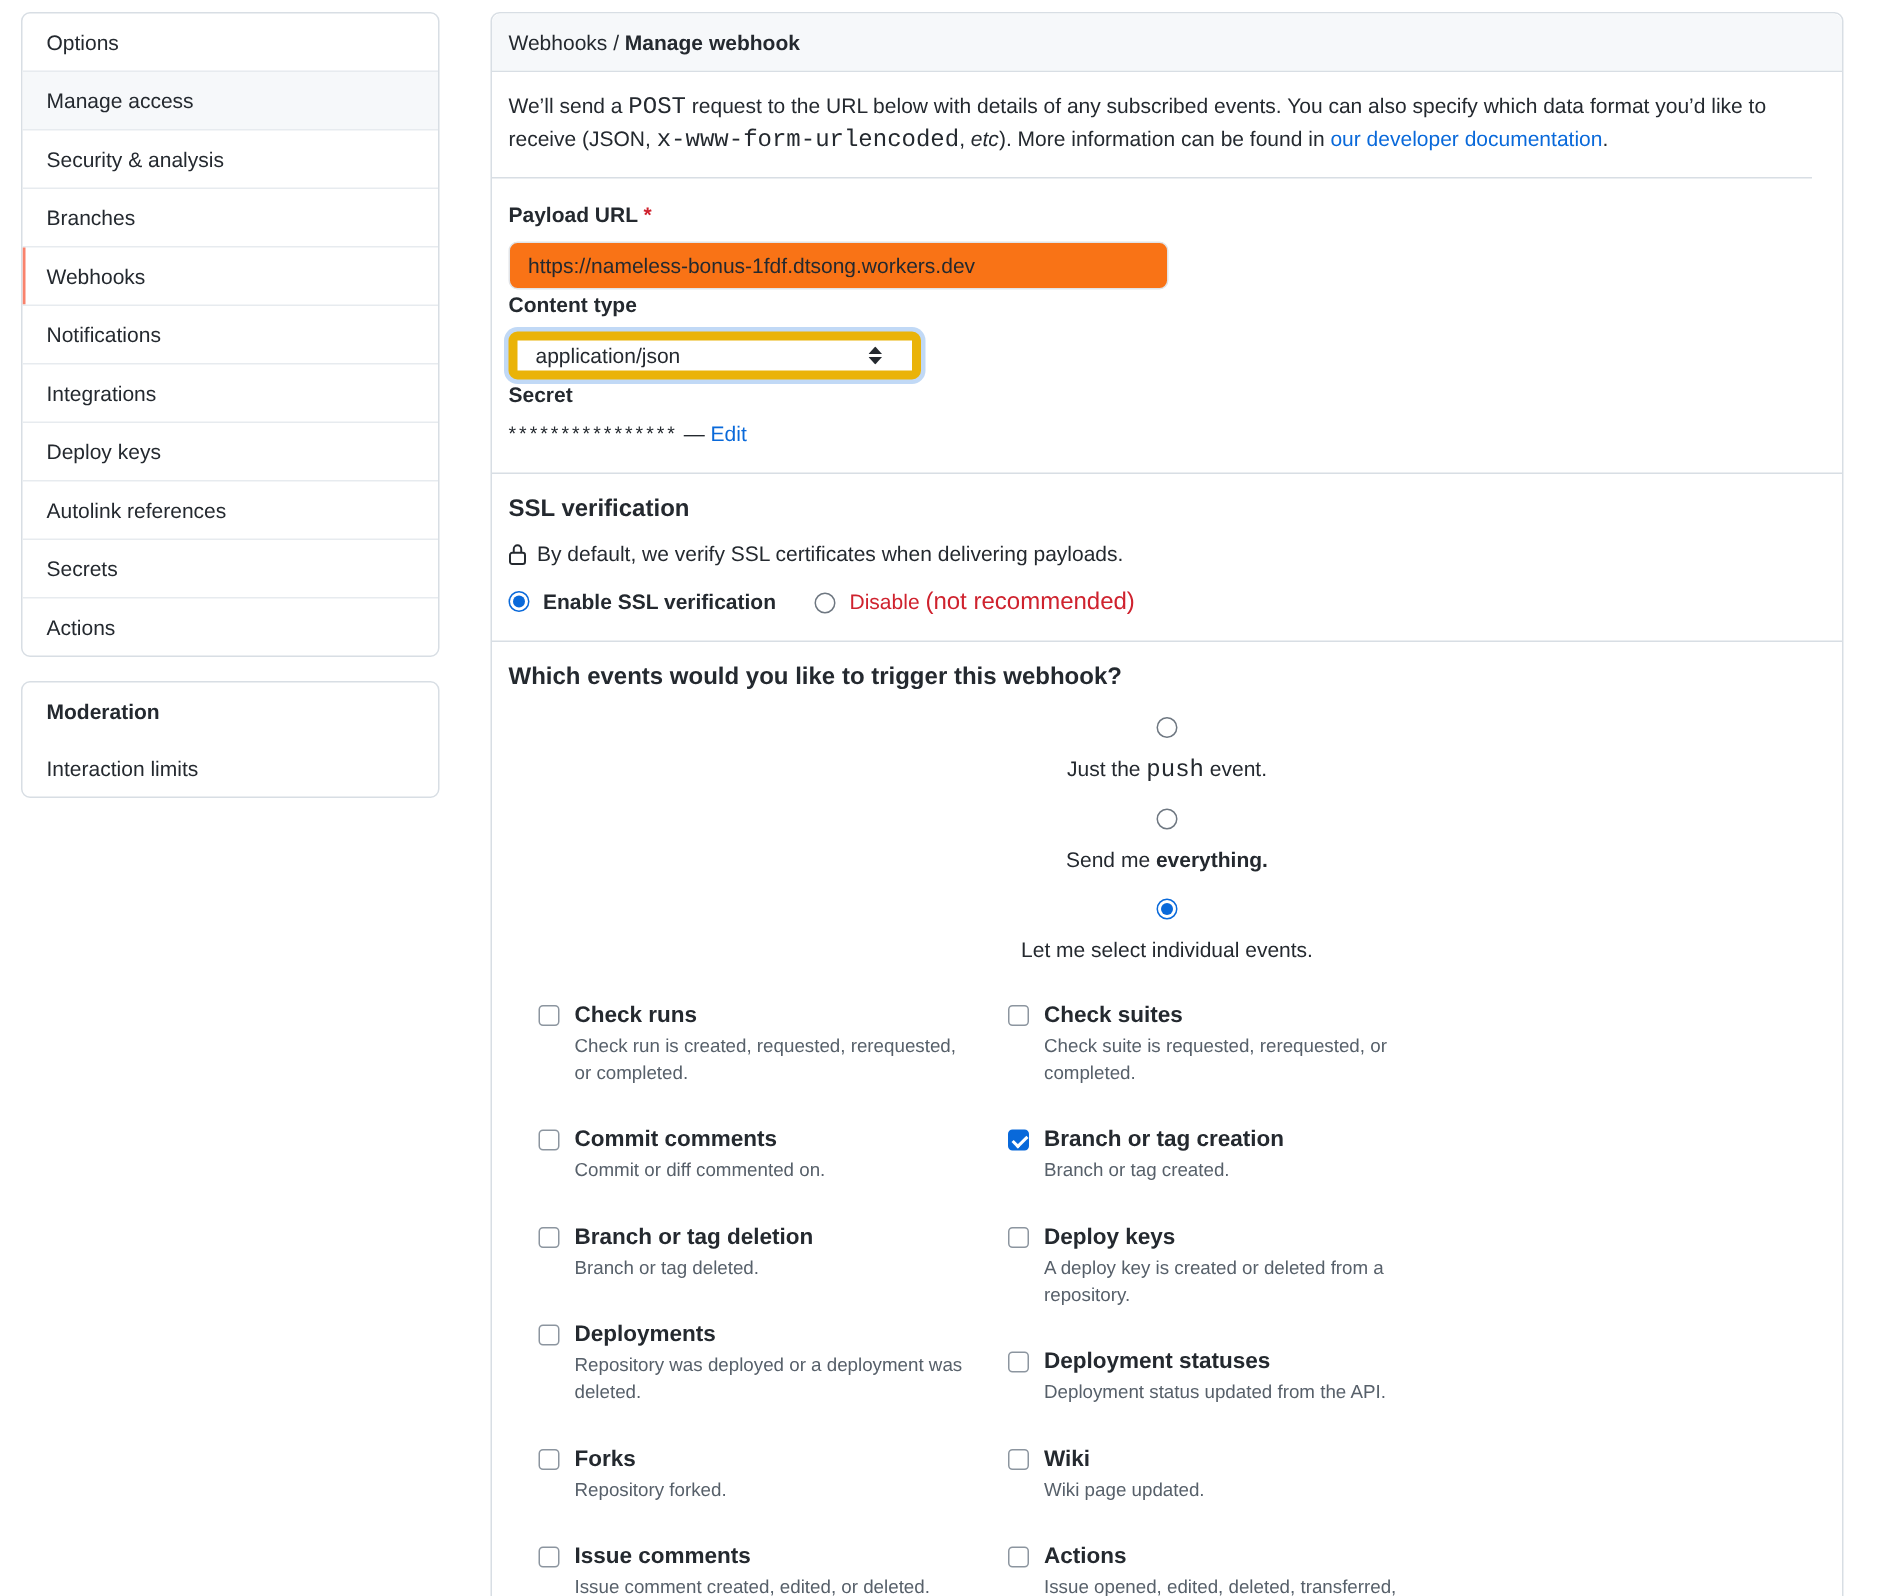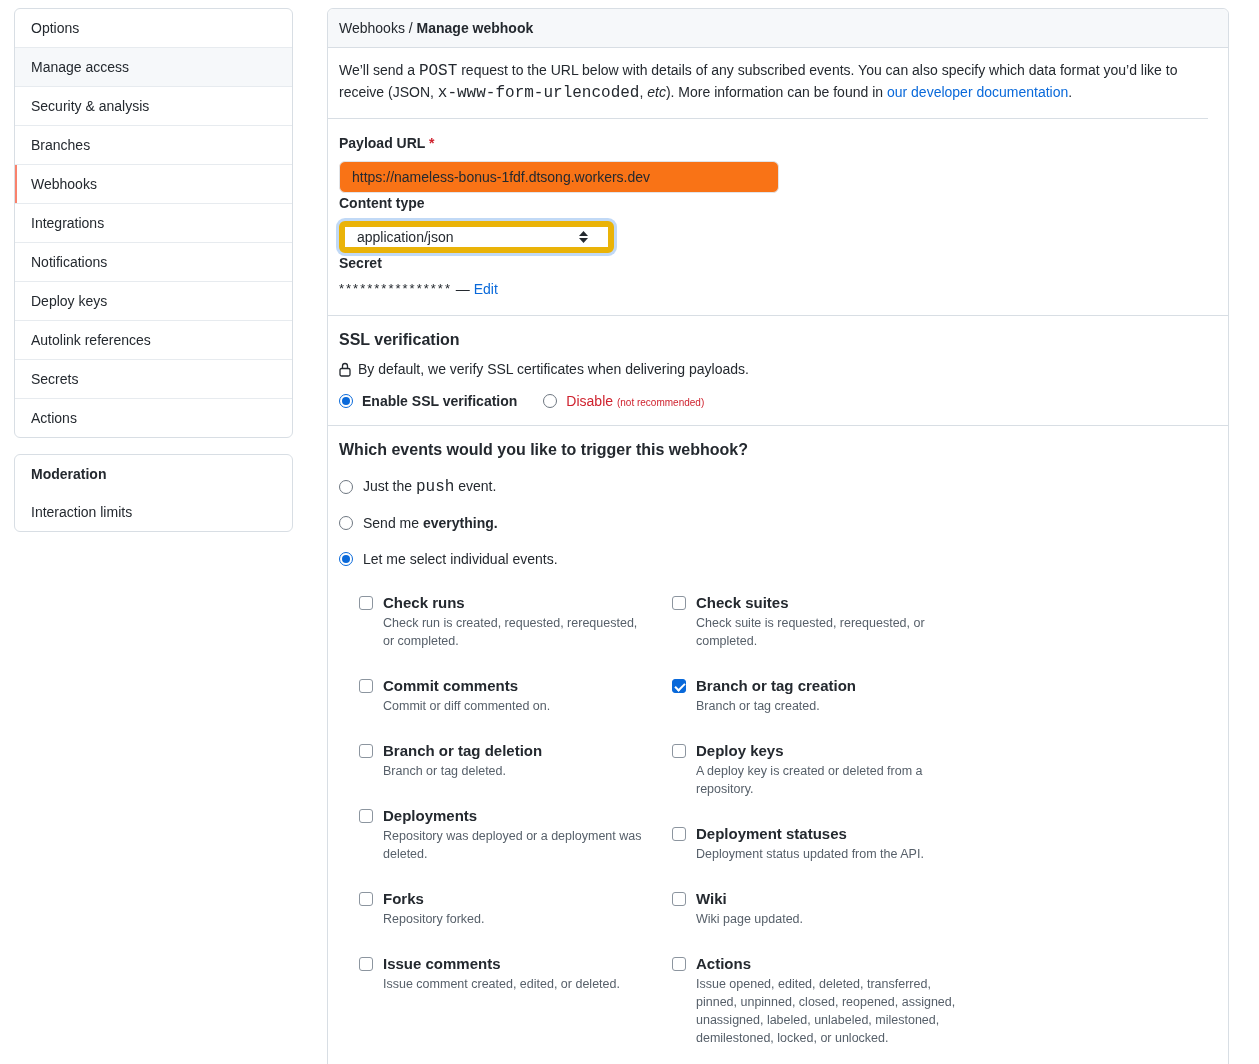--- a/index.html
+++ b/index.html
@@ -50,25 +50,25 @@
   .ssl-note { display:flex; align-items:center; gap:7px; line-height:18px; margin-bottom:15px; }
   .radio-row { display:flex; align-items:flex-start; gap:26px; }
   .radio-opt { display:flex; align-items:center; gap:9px; cursor:pointer; }
   .radio { width:14px; height:14px; border-radius:50%; border:1px solid #6e7781; background:#fff;
     position:relative; flex:none; }
   .radio.checked { border:1px solid #0969da; }
   .radio.checked::after { content:""; position:absolute; left:2px; top:2px; width:8px; height:8px;
     border-radius:50%; background:#0969da; }
   .bold-label { font-weight:bold; }
   .danger { color:#cf222e; }
-  .danger-note { color:#cf222e; font-size:10px; }
+  .danger-note { color:#cf222e; font-size:16px; }
 
   .events-section { padding:14px 11px 16px 11px; }
   .events-section .section-heading { margin-bottom:16px; }
-  .event-option { display:flex; align-items:center; gap:10px; line-height:20px; margin-bottom:16px; cursor:pointer; }
+  .event-option { display:flex; align-items:center; gap:10px; line-height:20px; margin-bottom:16px; cursor:pointer;flex-direction:column; }
   .checkbox-grid { display:flex; margin:24px 0 0 20px; }
   .cb-col { width:285px; display:flex; flex-direction:column; gap:26px; }
   .cb-col + .cb-col { margin-left:28px; }
   .cb-item { display:flex; align-items:flex-start; cursor:pointer; }
   .checkbox { width:14px; height:14px; border:1px solid #8c959f; border-radius:3px; background:#fff;
     margin-top:3px; flex:none; position:relative; }
   .checkbox.checked { background:#0969da; border-color:#0969da; }
   .checkbox.checked::after { content:""; position:absolute; left:4px; top:1px; width:4px; height:8px;
     border:solid #fff; border-width:0 2px 2px 0; transform:rotate(45deg); }
   .cb-body { margin-left:10px; }
@@ -83,22 +83,22 @@
 
 <div class="page">
 
   <nav class="sidebar">
     <div class="side-box" id="settings-nav">
         <div class="side-item">Options</div>
         <div class="side-item highlighted">Manage access</div>
         <div class="side-item">Security &amp; analysis</div>
         <div class="side-item">Branches</div>
         <div class="side-item active">Webhooks</div>
+        <div class="side-item">Notifications</div>
         <div class="side-item">Integrations</div>
-        <div class="side-item">Notifications</div>
         <div class="side-item">Deploy keys</div>
         <div class="side-item">Autolink references</div>
         <div class="side-item">Secrets</div>
         <div class="side-item">Actions</div>
       </div>
     <div class="side-box">
       <div class="side-header">Moderation</div>
       <div id="moderation-nav">
           <div class="side-item">Interaction limits</div>
         </div>

